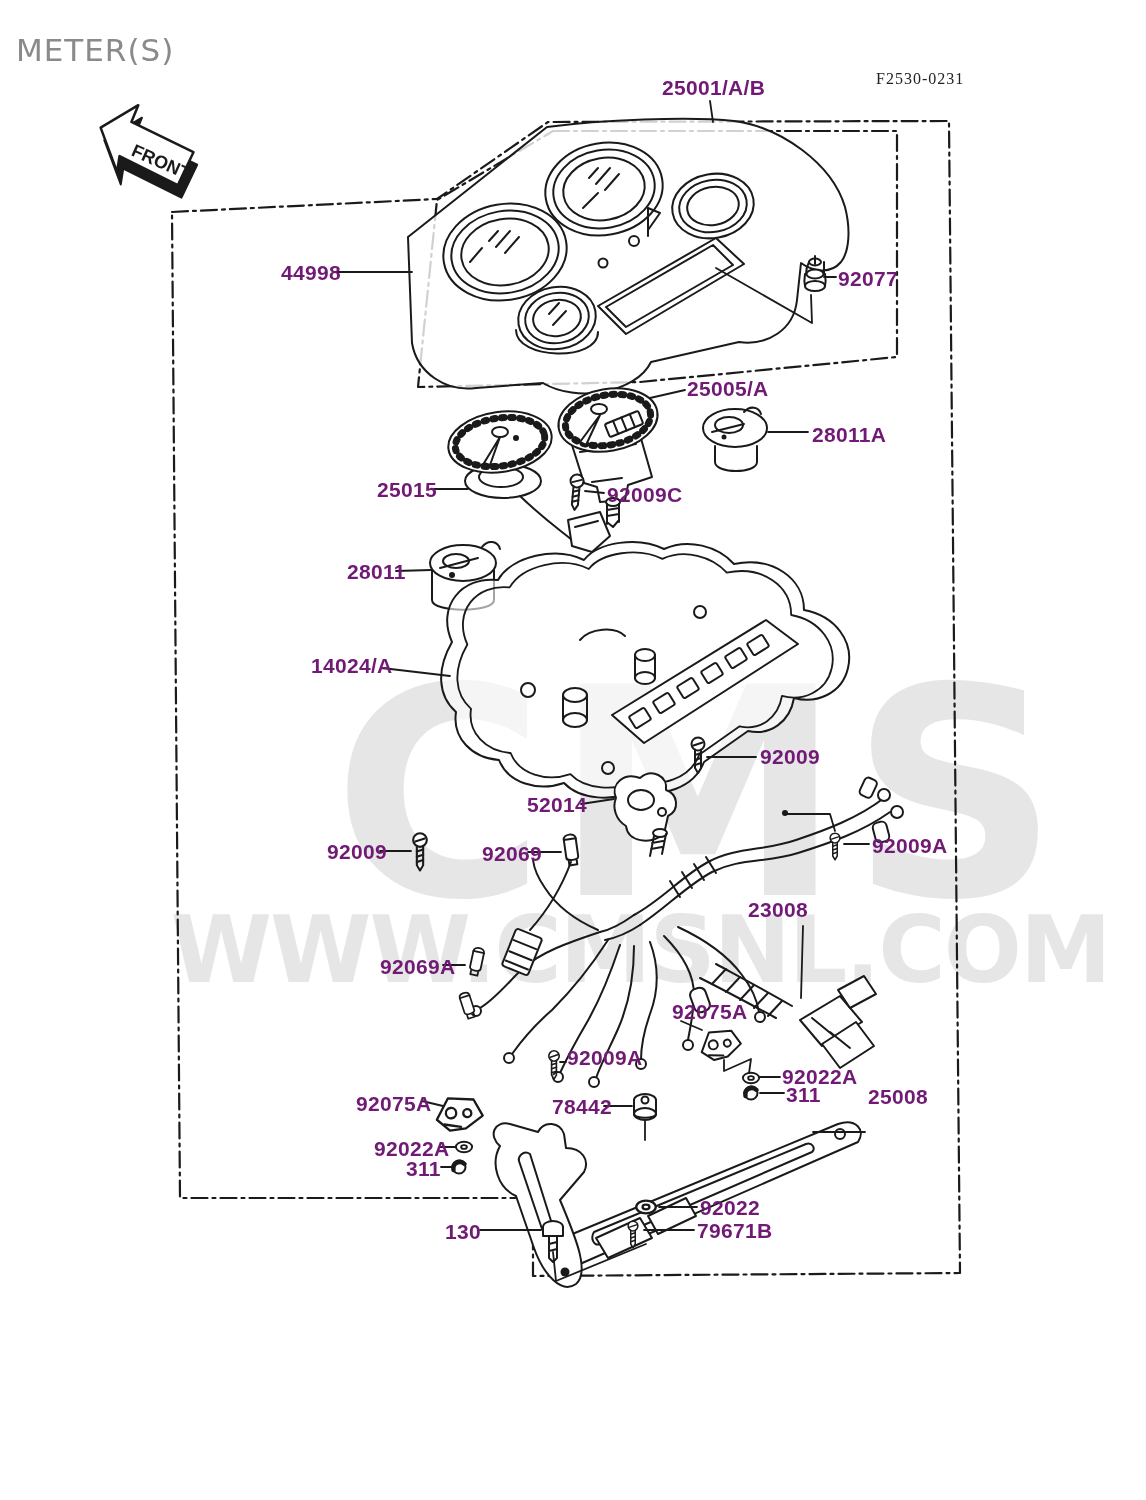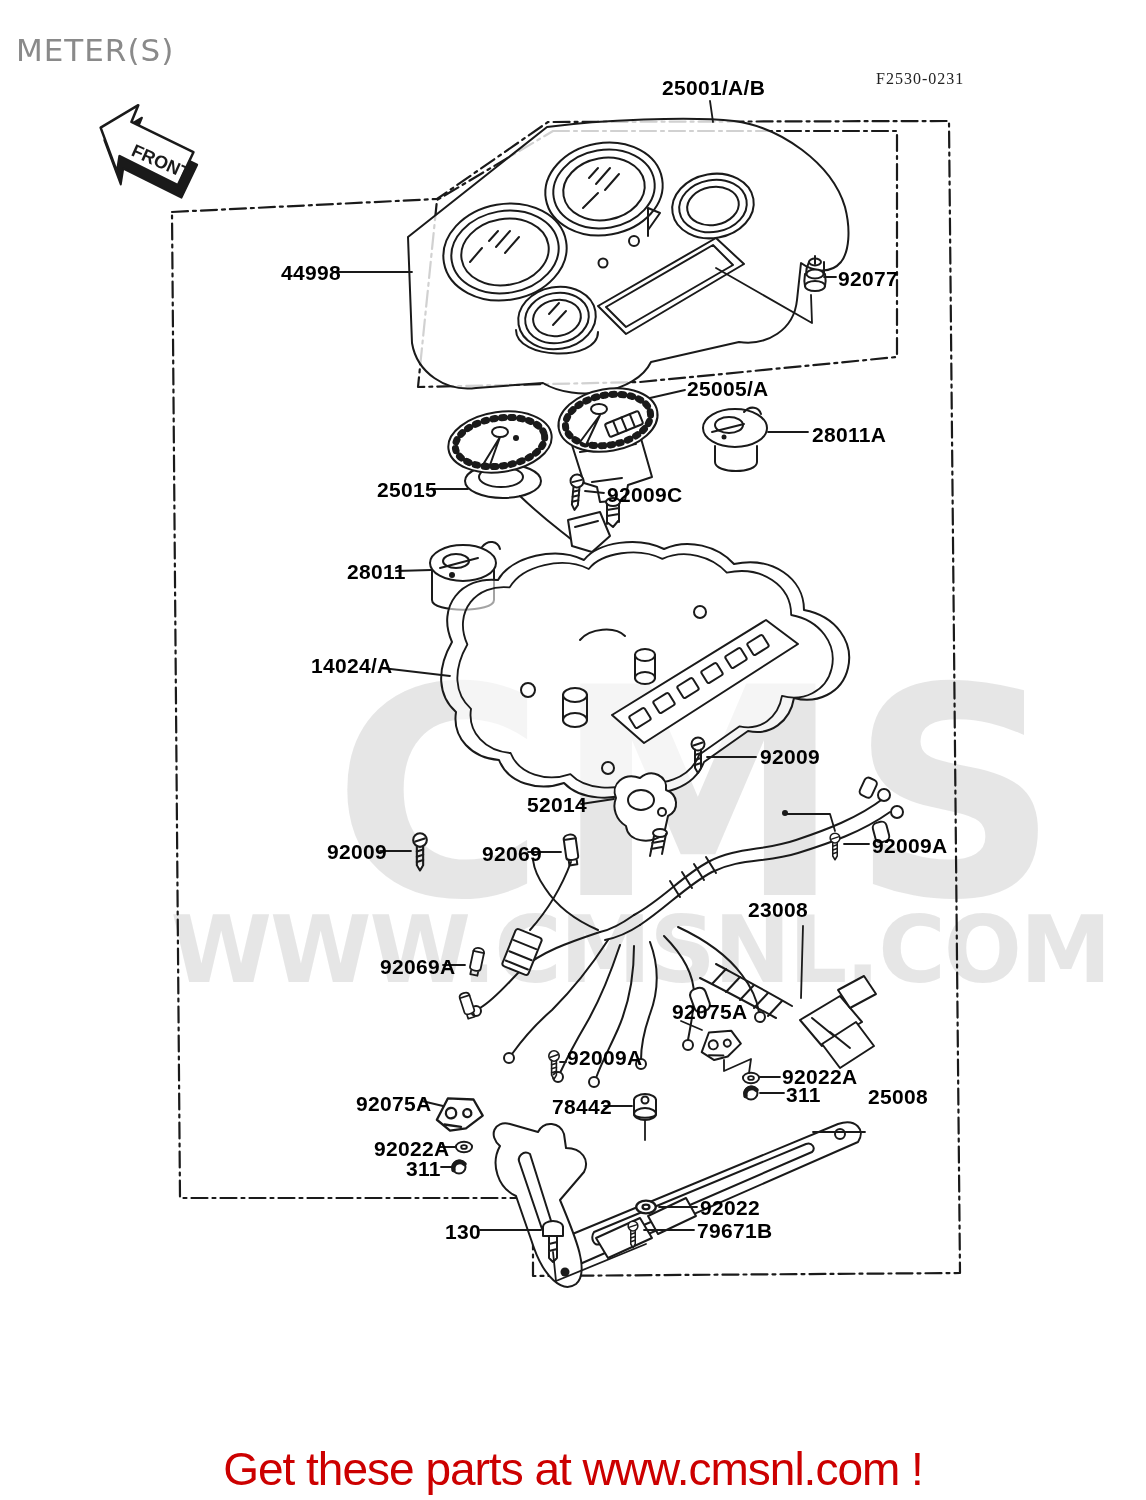--- a/index.html
+++ b/index.html
@@ -3,21 +3,21 @@
 <meta charset="utf-8">
 <style>
   html,body{margin:0;padding:0;background:#fff;}
   .page{position:relative;width:1146px;height:1500px;background:#ffffff;overflow:hidden;
         font-family:"Liberation Sans",sans-serif;}
   #page-title{position:absolute;left:16px;top:16px;font:400 31px "DejaVu Sans",sans-serif;
               color:#8a8a8a;letter-spacing:1px;margin-top:16px;}
   #fig-code{position:absolute;left:876px;top:70px;font:400 16px "Liberation Serif",serif;
             color:#222;letter-spacing:1px;}
   svg.art{position:absolute;left:0;top:0;}
-  .co{position:absolute;font:700 21px/1 "Liberation Sans",sans-serif;color:#000000;
+  .co{position:absolute;font:700 21px/1 "Liberation Sans",sans-serif;color:#701a75;
       letter-spacing:.3px;white-space:nowrap;}
   #footer{position:absolute;left:0;top:1444px;width:100%;text-align:center;
           font:400 46px/1.1 "Liberation Sans",sans-serif;letter-spacing:-1px;}
 </style>
 </head>
 <body>
 
 <div class="page">
 
   <div id="page-title" style="color: rgb(138, 138, 138);">METER(S)</div>
@@ -350,14 +350,13 @@
   <div class="co" style="left:786px;top:1084px">311</div>
   <div class="co" style="left:356px;top:1093px">92075A</div>
   <div class="co" style="left:374px;top:1138px">92022A</div>
   <div class="co" style="left:406px;top:1158px">311</div>
   <div class="co" style="left:552px;top:1096px">78442</div>
   <div class="co" style="left:868px;top:1086px">25008</div>
   <div class="co" style="left:700px;top:1197px">92022</div>
   <div class="co" style="left:697px;top:1220px">79671B</div>
   <div class="co" style="left:445px;top:1221px">130</div>
 
-  <div id="footer" style="color: rgb(204, 0, 0);">Get these parts at www.cmsnl.com !</div>
 </div>
 
 </body></html>

